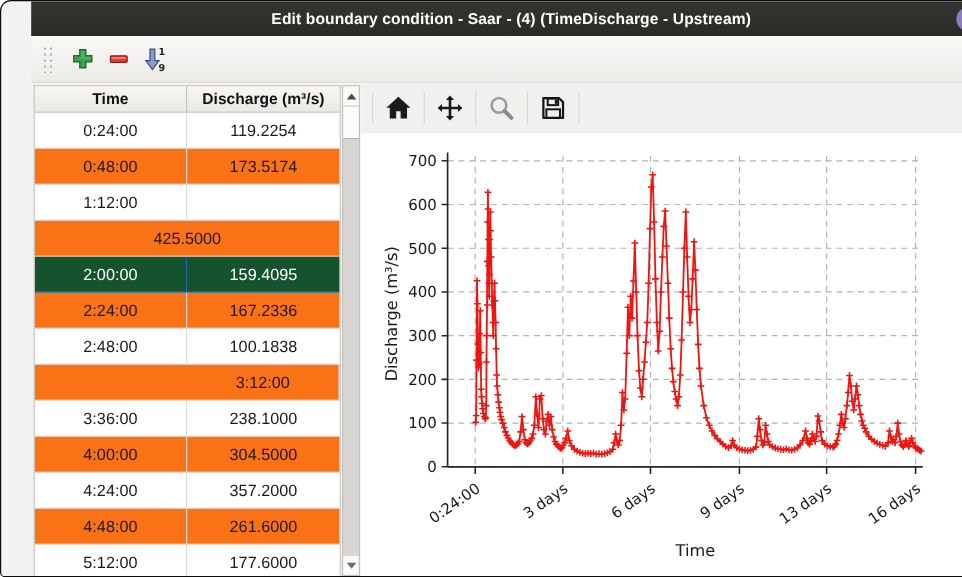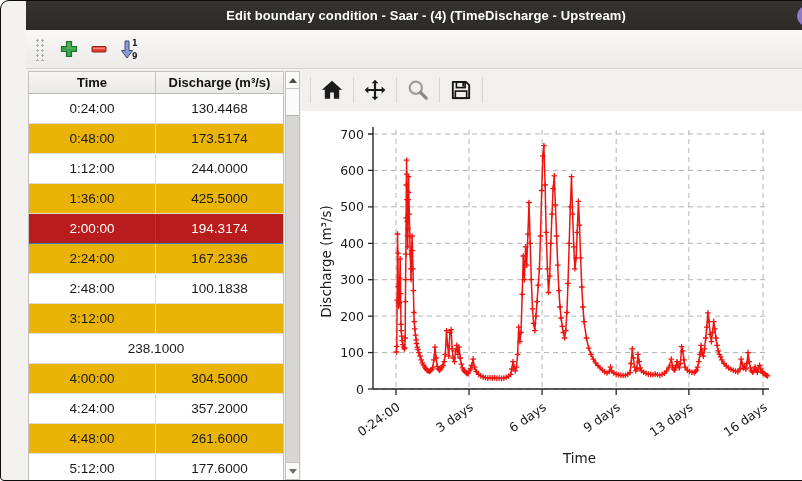--- a/index.html
+++ b/index.html
@@ -26,22 +26,22 @@
   .table-wrap{position:absolute;left:2px;top:2px;width:256px;bottom:0;background:#fff;
               border:1px solid #c3c0bb;border-bottom:none;box-sizing:border-box;overflow:hidden;
               font-family:"Liberation Sans",sans-serif;}
   .thead{display:flex;height:21px;background:linear-gradient(#f7f6f5,#ebe9e6);
          border-bottom:1px solid #bbb8b3;font-weight:bold;font-size:13px;color:#111;}
   .th{display:flex;align-items:center;justify-content:center;}
   .th.time{width:126px;border-right:1px solid #c6c3be;}
   .th.q{flex:1;}
   .trow{display:flex;height:30px;font-size:13.5px;color:#1a1a1a;border-bottom:1px solid #dddcd9;
         background:#fff;box-sizing:border-box;}
-  .trow.alt{background:#eab308;}
-  .trow.sel{background:#b91c1c;color:#ffffff;border-bottom-color:#2f80c3;justify-content:center;}
+  .trow.alt{background:#f97316;justify-content:flex-end;}
+  .trow.sel{background:#14532d;color:#ffffff;border-bottom-color:#2f80c3;justify-content:center;}
   .tcell{display:flex;align-items:center;justify-content:center;}
   .tcell.time{width:126px;border-right:1px solid #dddcd9;}
   .trow.sel .tcell.time{border-right-color:#2267a5;}
   .tcell.q{flex:1;}
   
   .vscroll{position:absolute;left:259px;top:2px;width:15px;bottom:0;background:#d8d6d3;
            border:1px solid #c4c1bc;box-sizing:border-box;}
   .sb-btn{position:absolute;left:0;width:13px;height:16px;background:#fbfaf9;
           display:flex;align-items:center;justify-content:center;}
   .sb-up{top:0;border-bottom:1px solid #c9c6c1;}
@@ -98,50 +98,49 @@
   <div class="content">
 
     <div class="table-wrap">
       <div class="thead">
         <div class="th time">Time</div>
         <div class="th q">Discharge (m³/s)</div>
       </div>
       <div>
           <div class="trow">
             <div class="tcell time">0:24:00</div>
-            <div class="tcell q">130.4468</div>
+            <div class="tcell q">119.2254</div>
           </div>
           <div class="trow alt">
             <div class="tcell time">0:48:00</div>
             <div class="tcell q">173.5174</div>
           </div>
           <div class="trow">
             <div class="tcell time">1:12:00</div>
-            <div class="tcell q">244.0000</div>
-          </div>
-          <div class="trow alt">
-            <div class="tcell time">1:36:00</div>
+          </div>
+          <div class="trow alt">
             <div class="tcell q">425.5000</div>
           </div>
           <div class="trow sel">
             <div class="tcell time">2:00:00</div>
-            <div class="tcell q">194.3174</div>
+            <div class="tcell q">159.4095</div>
           </div>
           <div class="trow alt">
             <div class="tcell time">2:24:00</div>
             <div class="tcell q">167.2336</div>
           </div>
           <div class="trow">
             <div class="tcell time">2:48:00</div>
             <div class="tcell q">100.1838</div>
           </div>
           <div class="trow alt">
             <div class="tcell time">3:12:00</div>
           </div>
           <div class="trow">
+            <div class="tcell time">3:36:00</div>
             <div class="tcell q">238.1000</div>
           </div>
           <div class="trow alt">
             <div class="tcell time">4:00:00</div>
             <div class="tcell q">304.5000</div>
           </div>
           <div class="trow">
             <div class="tcell time">4:24:00</div>
             <div class="tcell q">357.2000</div>
           </div>

